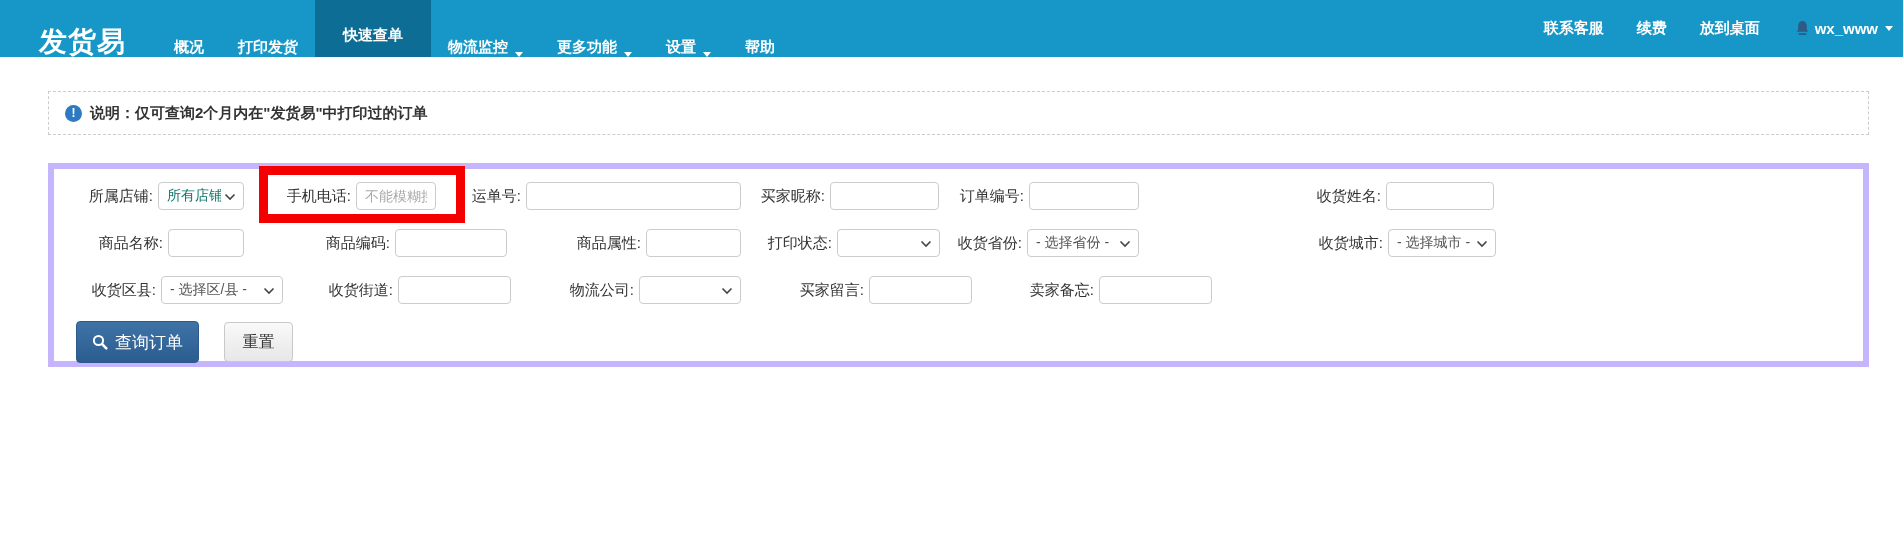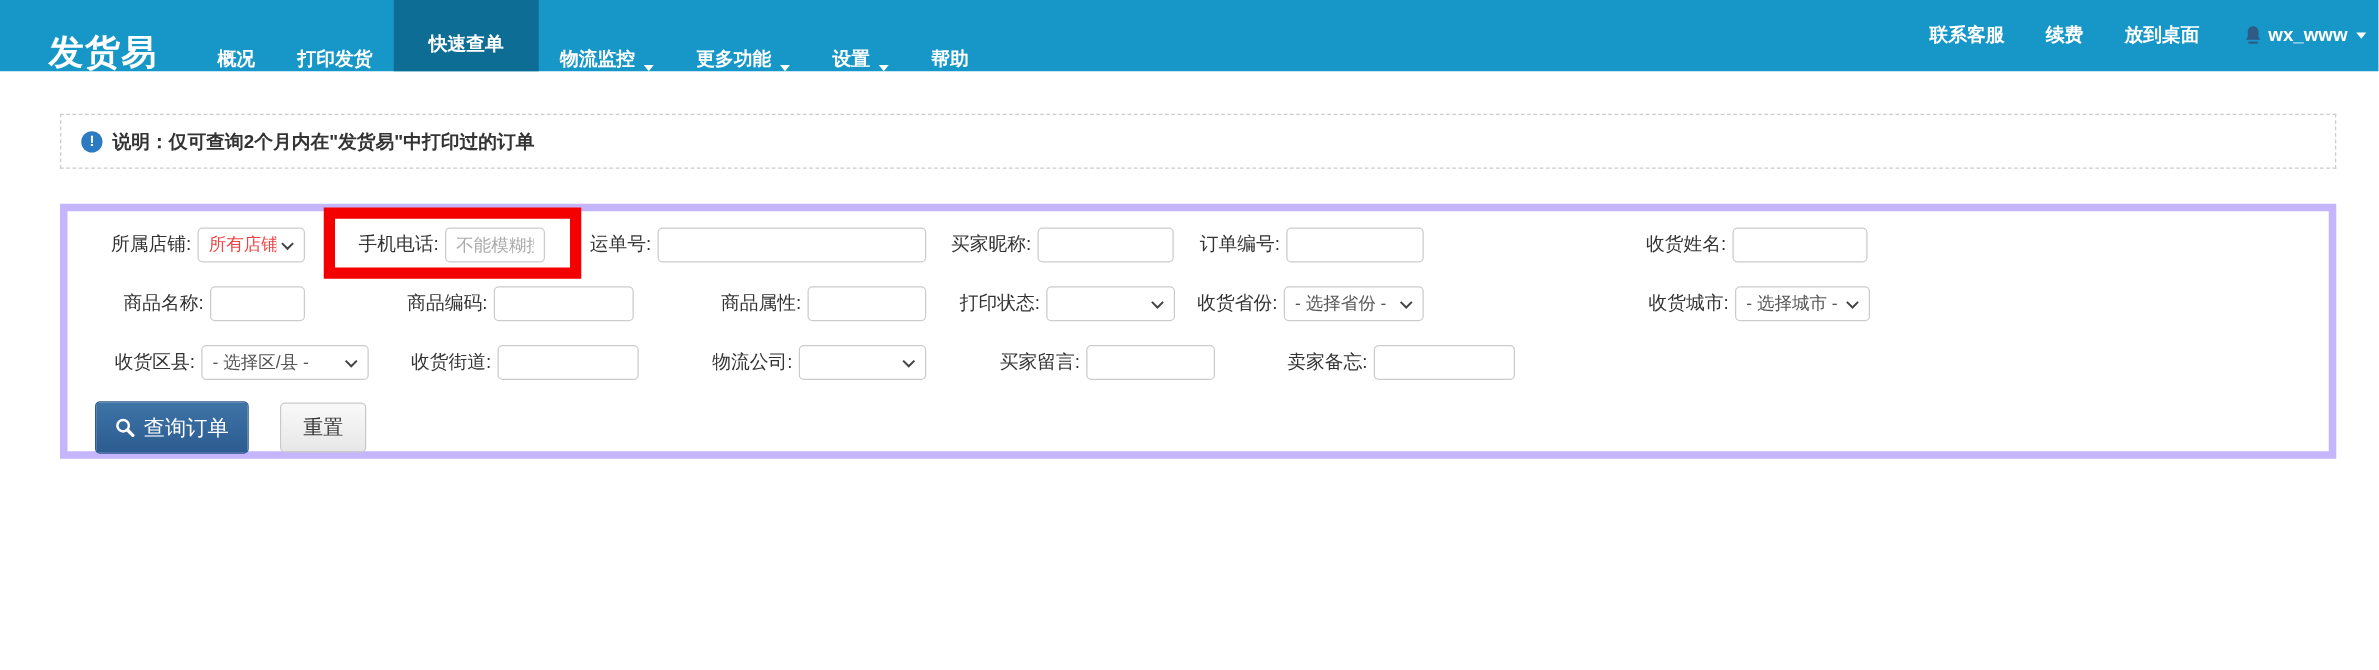--- a/index.html
+++ b/index.html
@@ -147,21 +147,21 @@
     <span class="notice-text">说明：仅可查询2个月内在"发货易"中打印过的订单</span>
   </div>
 
   <div class="panel">
 
     <div class="red-highlight"></div>
 
     <div class="cell" style="left:104px;top:13px;width:86px">
       <span class="lbl">所属店铺:</span>
       <div class="select">
-        <span class="sel-val" style="color:#ef4444">所有店铺</span>
+        <span class="sel-val" style="color:#0f766e">所有店铺</span>
         <svg class="chev" width="12" height="8" viewBox="0 0 12 8">
             <polyline points="1.5,1.5 6,6 10.5,1.5" fill="none" stroke="#444" stroke-width="1.6"></polyline>
           </svg>
       </div>
     </div>
     <div class="cell" style="left:302px;top:13px;width:80px">
       <span class="lbl">手机电话:</span>
       <input class="txt" placeholder="不能模糊搜索" style="">
     </div>
     <div class="cell" style="left:472px;top:13px;width:215px">
@@ -214,21 +214,21 @@
     <div class="cell" style="left:1334px;top:60px;width:108px">
       <span class="lbl">收货城市:</span>
       <div class="select">
         <span class="sel-val">- 选择城市 -</span>
         <svg class="chev" width="12" height="8" viewBox="0 0 12 8">
             <polyline points="1.5,1.5 6,6 10.5,1.5" fill="none" stroke="#444" stroke-width="1.6"></polyline>
           </svg>
       </div>
     </div>
 
-    <div class="cell" style="left:107px;top:107px;width:134px">
+    <div class="cell" style="left:107px;top:107px;width:122px">
       <span class="lbl">收货区县:</span>
       <div class="select">
         <span class="sel-val">- 选择区/县 -</span>
         <svg class="chev" width="12" height="8" viewBox="0 0 12 8">
             <polyline points="1.5,1.5 6,6 10.5,1.5" fill="none" stroke="#444" stroke-width="1.6"></polyline>
           </svg>
       </div>
     </div>
     <div class="cell" style="left:344px;top:107px;width:113px">
       <span class="lbl">收货街道:</span>

